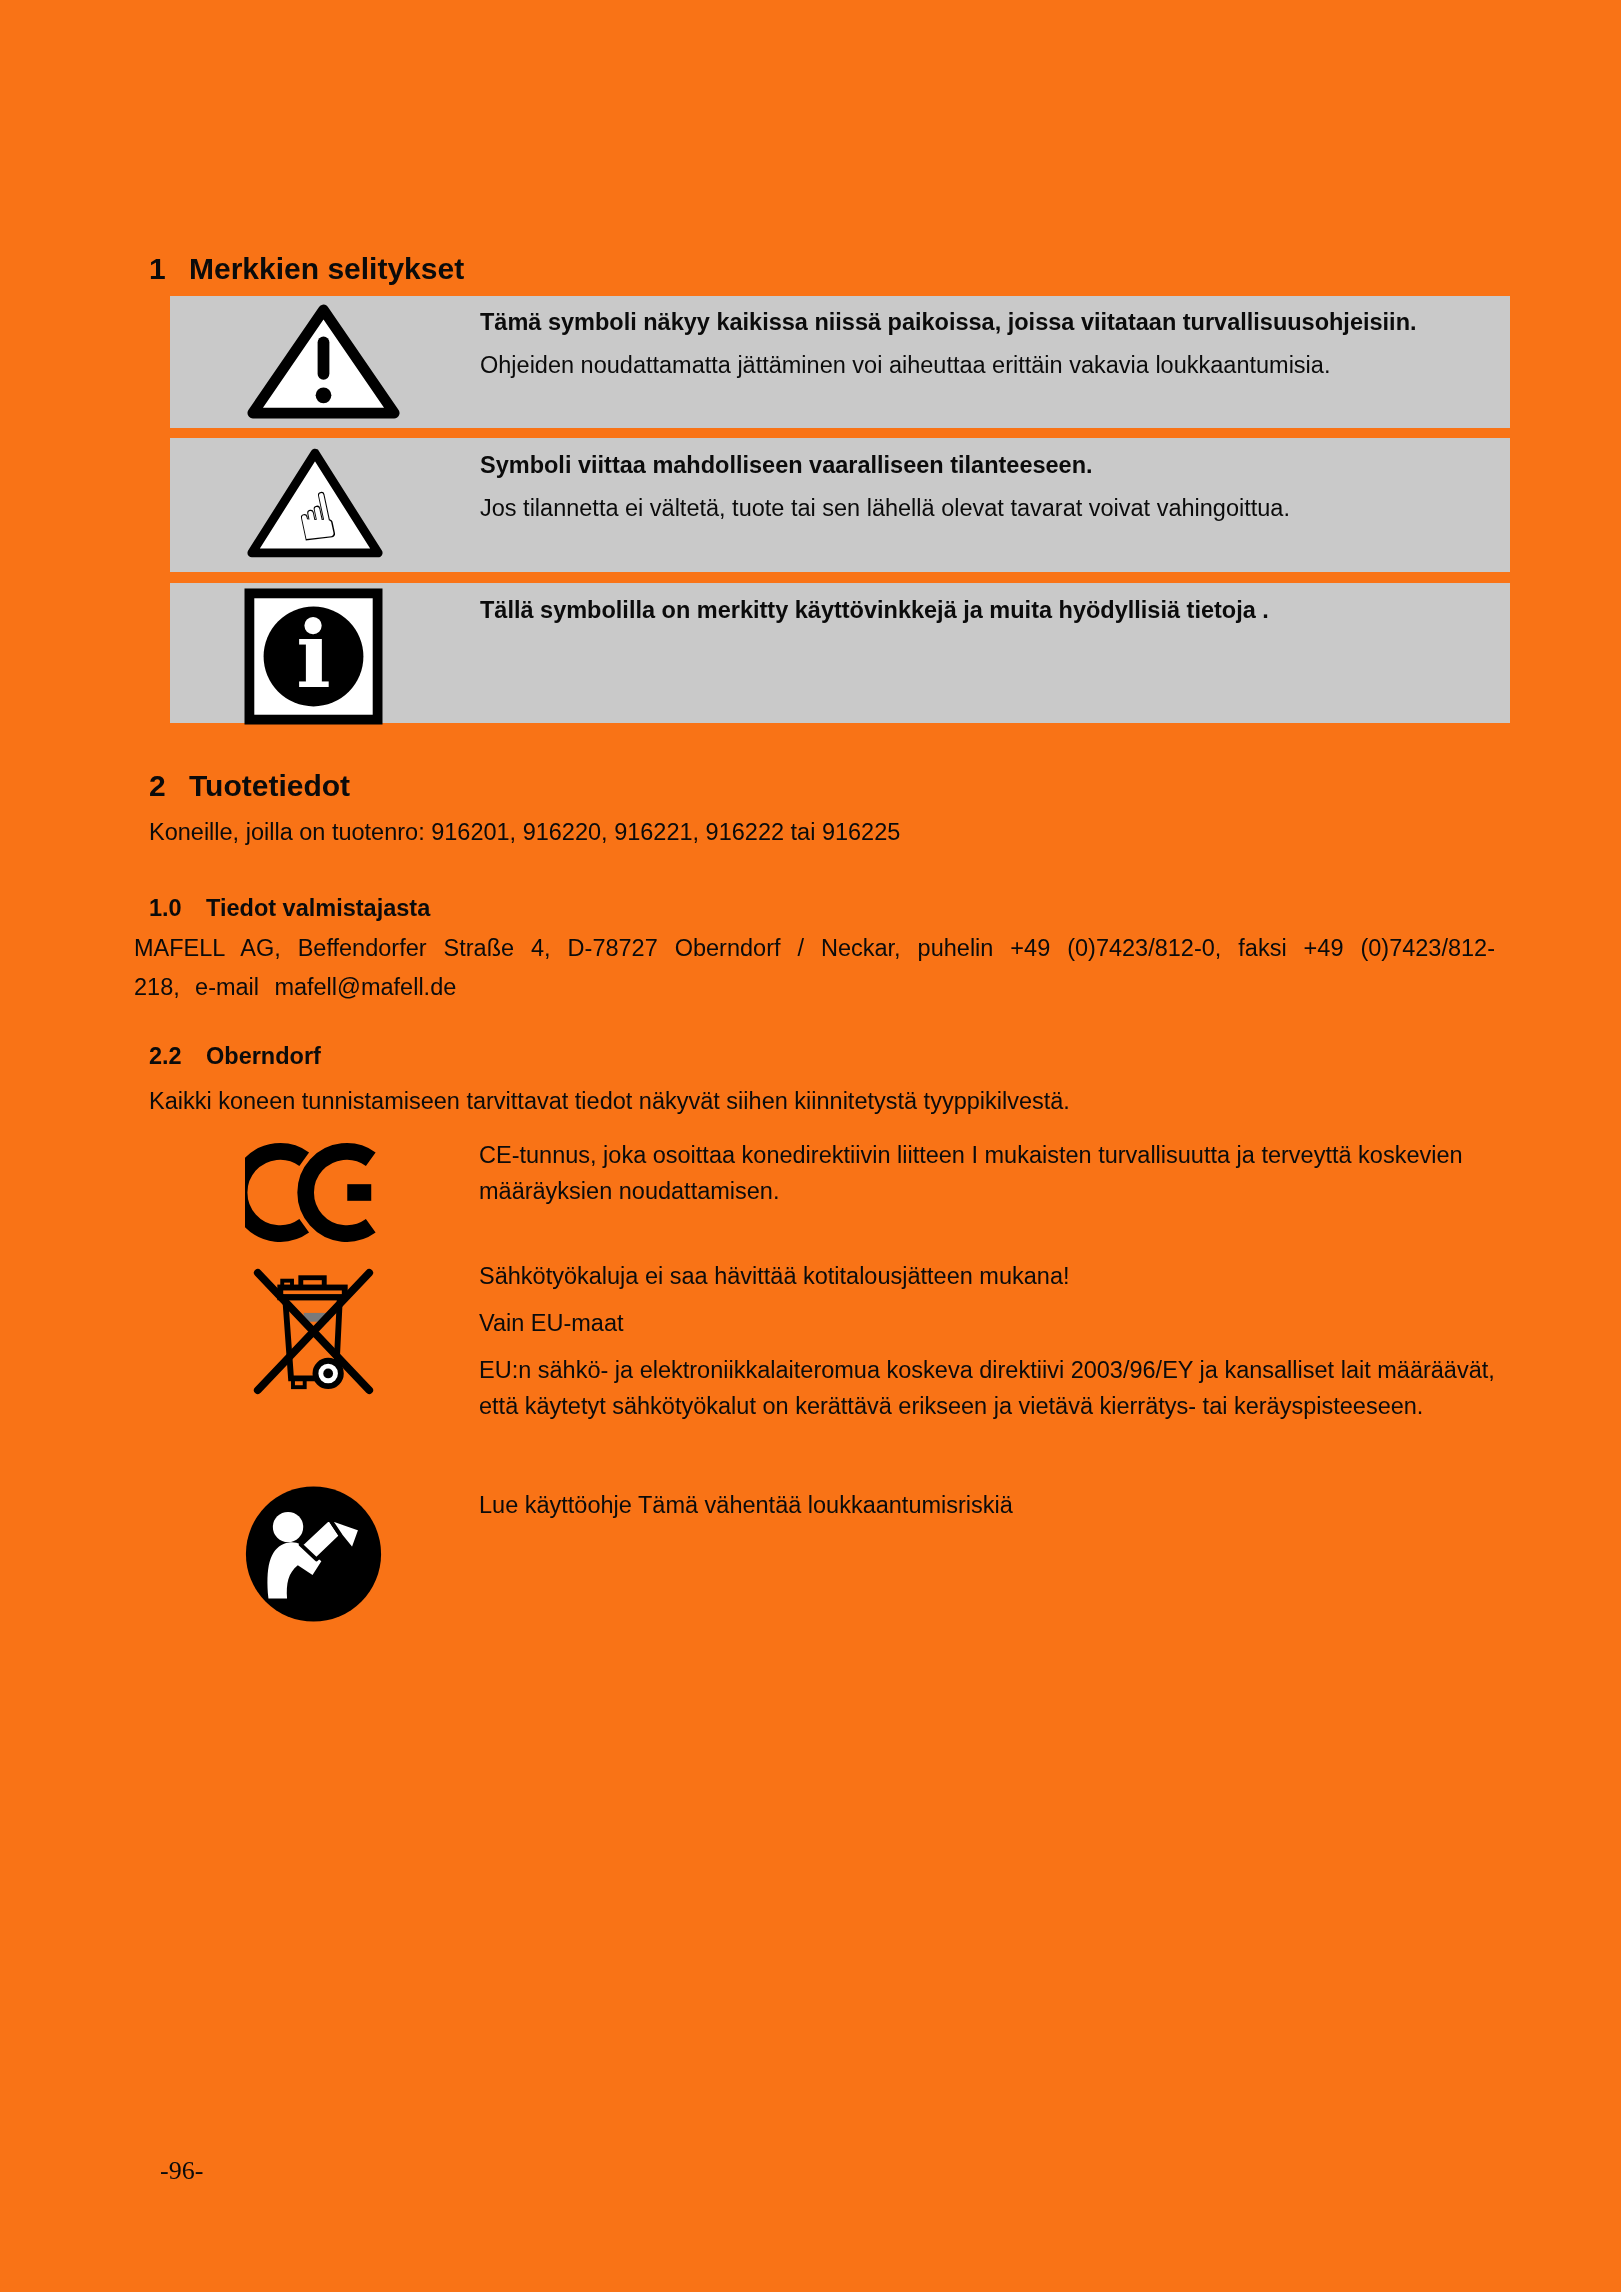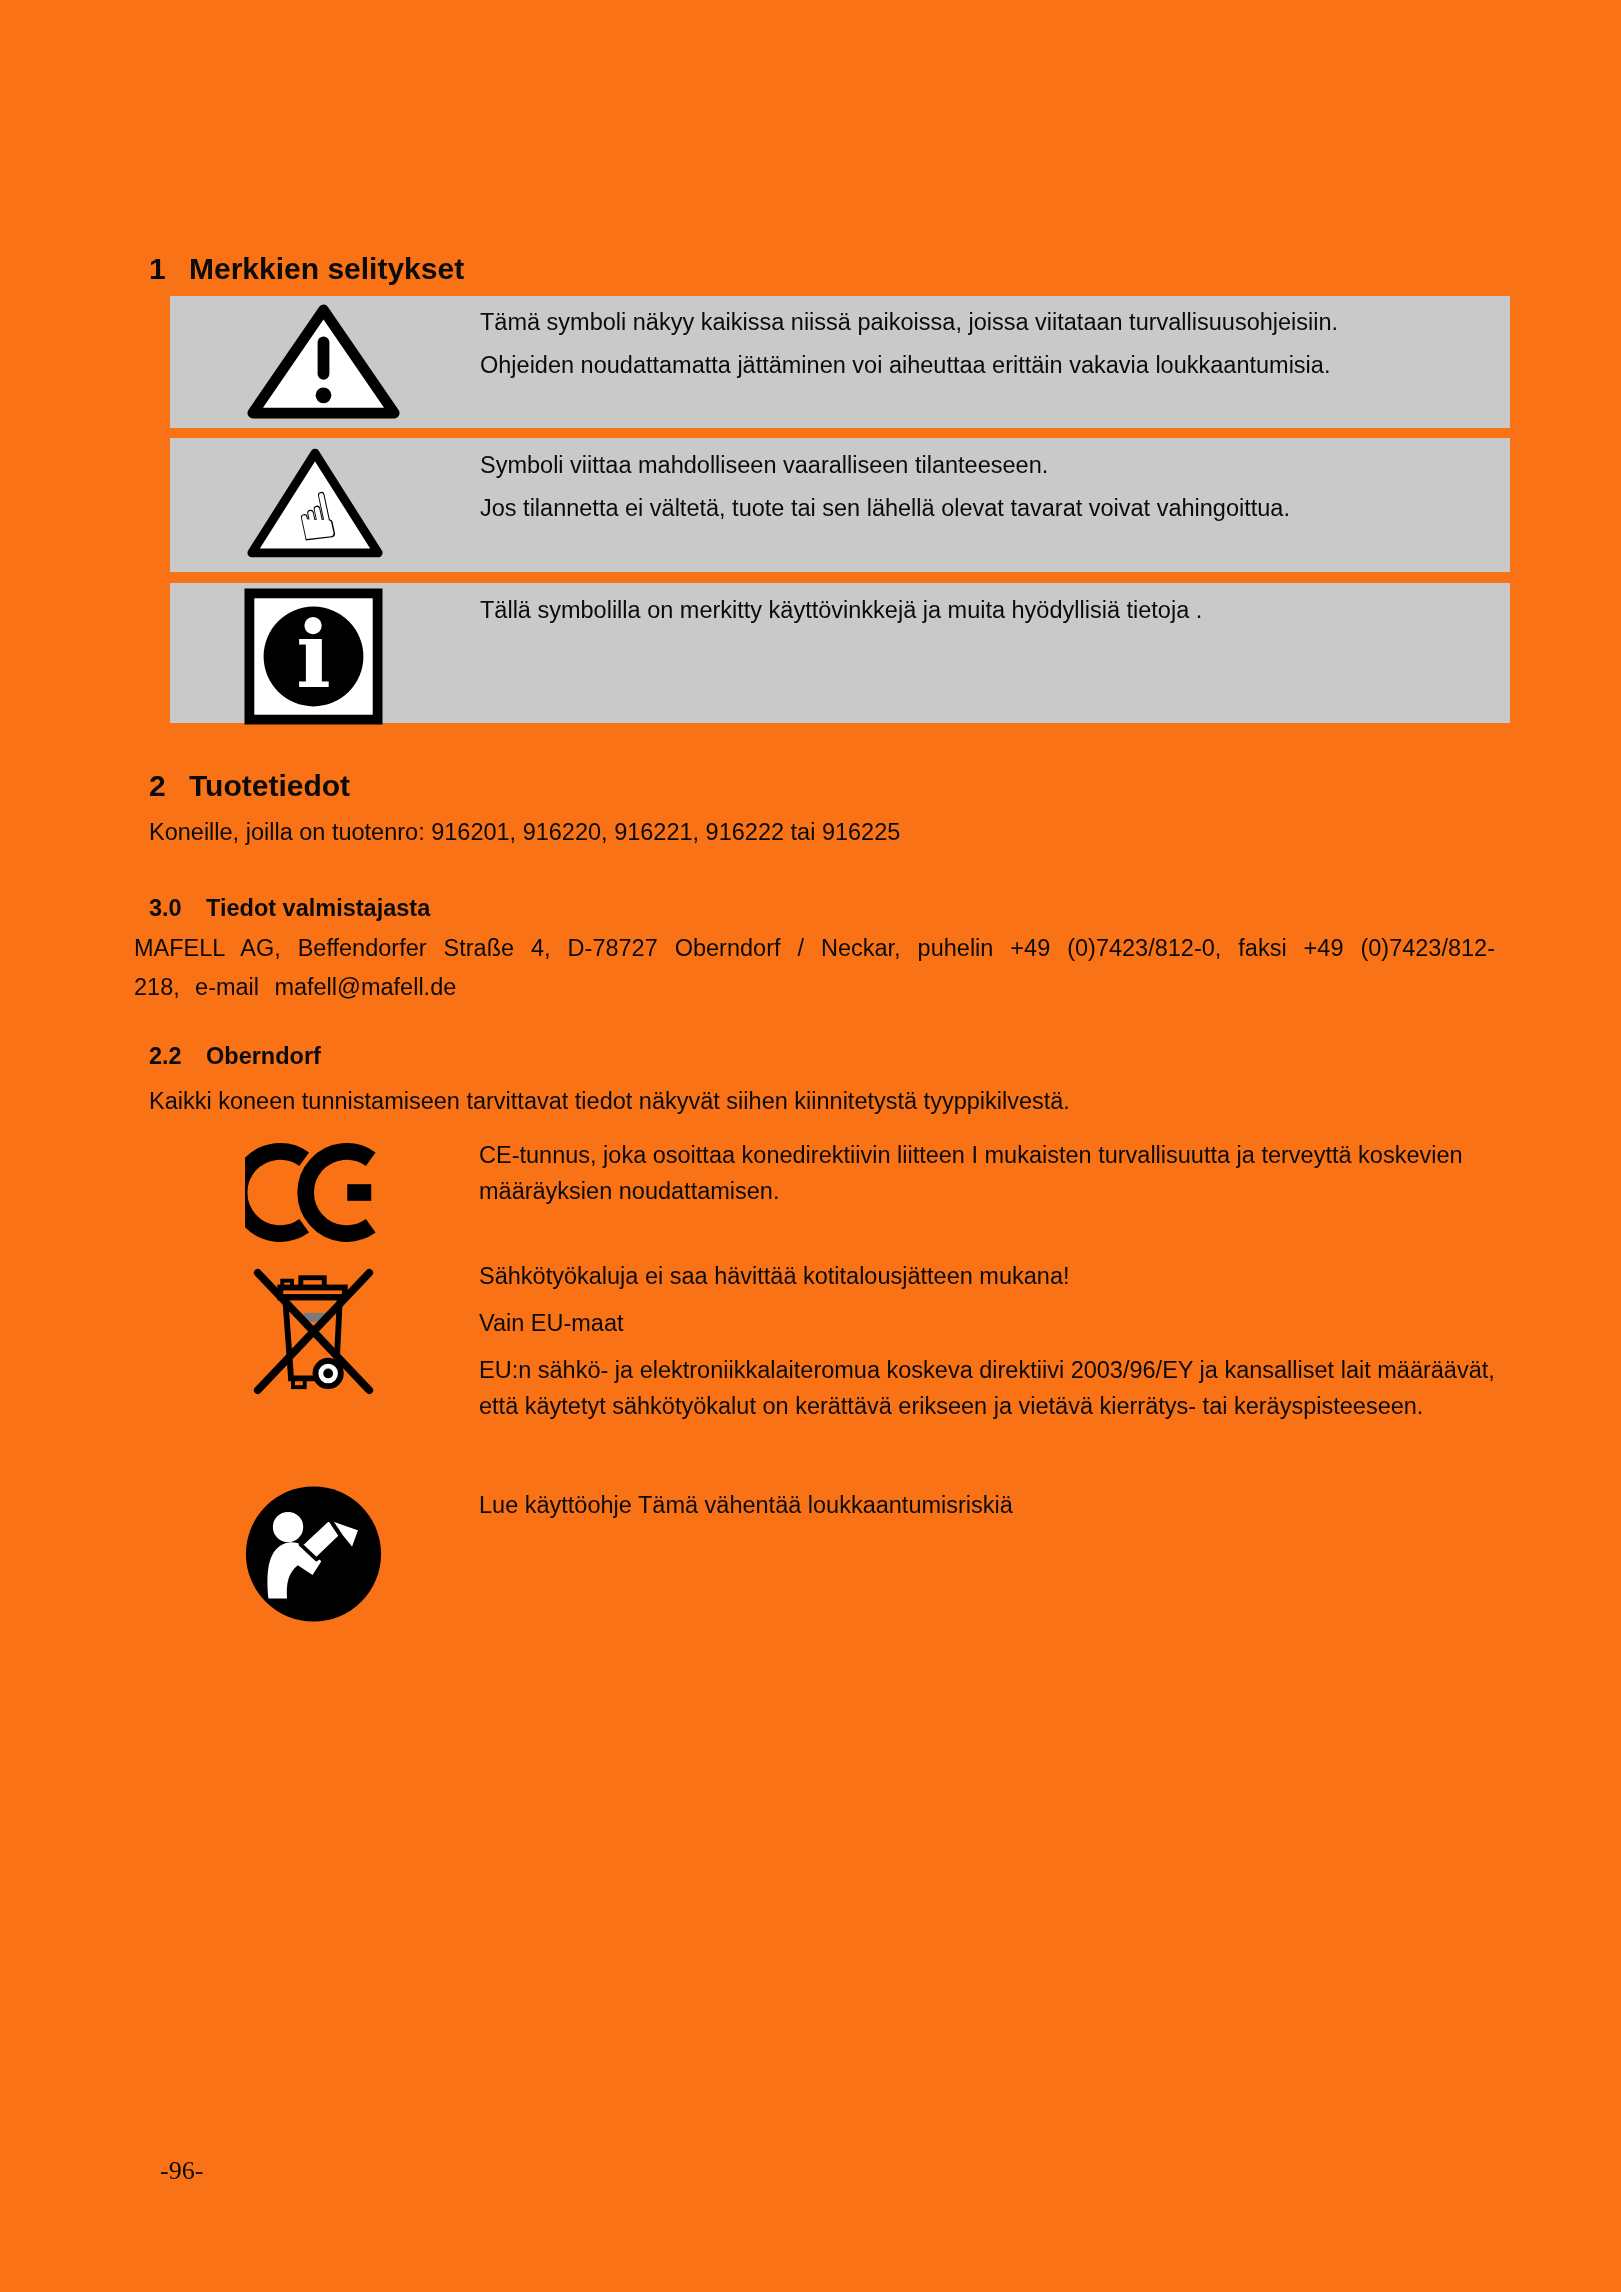--- a/index.html
+++ b/index.html
@@ -12,21 +12,21 @@
   h3{font-size:23.5px;font-weight:bold;margin:0;line-height:33px;}
   .num1{display:inline-block;width:40px;}
   .num3{display:inline-block;width:57px;}
   .body-text{font-size:23.5px;line-height:35px;margin:0;}
   .srow{
     position:absolute;left:170px;width:1340px;background:var(--row-bg,#c9c9c9);
   }
   .srow .icon-slot{position:absolute;}
   .rtext{position:absolute;left:310px;top:0;width:980px;}
   .rtext p{margin:0;font-size:23.5px;line-height:35px;}
-  .rtext p.b{font-weight:normal;}
+  .rtext p.b{font-weight:bold;}
   .rtext p.r{margin-top:7.8px;}
   .mafell{
     font-size:23.5px;line-height:39px;margin:0;width:1361px;
     text-align:justify;text-align-last:left;word-spacing:8.8px;
   }
   .symtext p{margin:0;font-size:23.5px;line-height:36px;}
   .symtext p + p{margin-top:10.8px;}
   .pagenum{font-size:26px;line-height:29px;font-family:Liberation Serif, serif;}
 </style>
 </head>
@@ -78,21 +78,21 @@
     </div>
   </div>
 
   <h2 class="abs" style="left:149px;top:768px;">
     <span class="num1">2</span><span>Tuotetiedot</span>
   </h2>
 
   <p class="abs body-text" style="left:149px;top:815px;">Koneille, joilla on tuotenro: 916201, 916220, 916221, 916222 tai 916225</p>
 
   <h3 class="abs" style="left:149px;top:892px;">
-    <span class="num3">3.0</span><span>Tiedot valmistajasta</span>
+    <span class="num3">1.0</span><span>Tiedot valmistajasta</span>
   </h3>
   <p class="abs mafell" style="left:134px;top:929px;">MAFELL AG, Beffendorfer Straße 4, D-78727 Oberndorf / Neckar, puhelin +49 (0)7423/812-0, faksi +49 (0)7423/812-218, e-mail mafell@mafell.de</p>
 
   <h3 class="abs" style="left:149px;top:1040px;">
     <span class="num3">2.2</span><span>Oberndorf</span>
   </h3>
   <p class="abs body-text" style="left:149px;top:1084px;">Kaikki koneen tunnistamiseen tarvittavat tiedot näkyvät siihen kiinnitetystä tyyppikilvestä.</p>
 
   <span class="abs" style="left:245px;top:1143px;">
     <svg width="137" height="99" viewBox="0 0 140 101">

